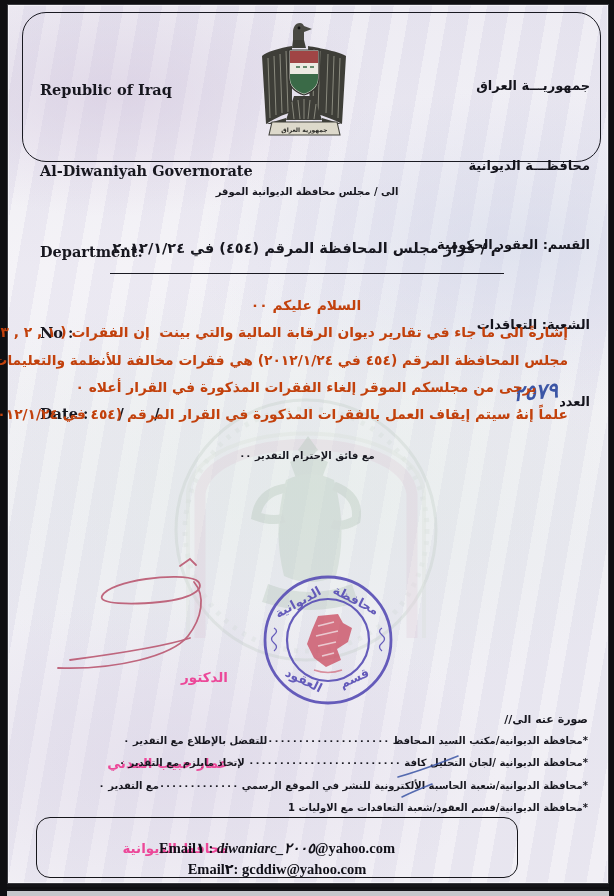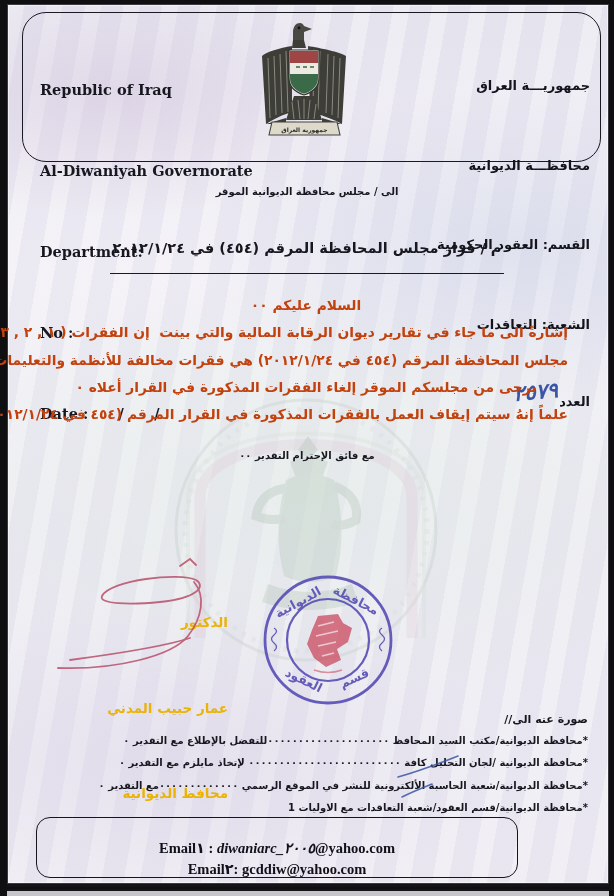--- a/index.html
+++ b/index.html
@@ -66,22 +66,22 @@
     font-size:13.8px;font-weight:700;color:#c2410c;line-height:27.3px;
   }
   .body-line{white-space:pre;}
   .closing{
     position:absolute;left:0;right:0;top:450px;text-align:center;direction:rtl;
     font-size:10px;font-weight:700;color:#17171f;white-space:pre;
   }
 
   
   .sig-block{
-    position:absolute;left:52px;top:551px;width:176px;direction:rtl;text-align:right;
-    font-size:13.5px;font-weight:700;color:#eab308;line-height:28.5px;white-space:pre;
+    position:absolute;left:52px;top:606px;width:176px;direction:rtl;text-align:right;
+    font-size:13.5px;font-weight:700;color:#ec4899;line-height:28.5px;white-space:pre;
   }
   .sig-svg{position:absolute;left:40px;top:552px;}
   .stamp-svg{position:absolute;left:258px;top:570px;}
   .watermark-svg{position:absolute;left:148px;top:388px;opacity:.55;}
   .pen-svg{position:absolute;left:380px;top:748px;}
 
   
   .cc-block{
     position:absolute;left:30px;right:26px;top:710px;direction:rtl;text-align:right;
     color:#17171f;

